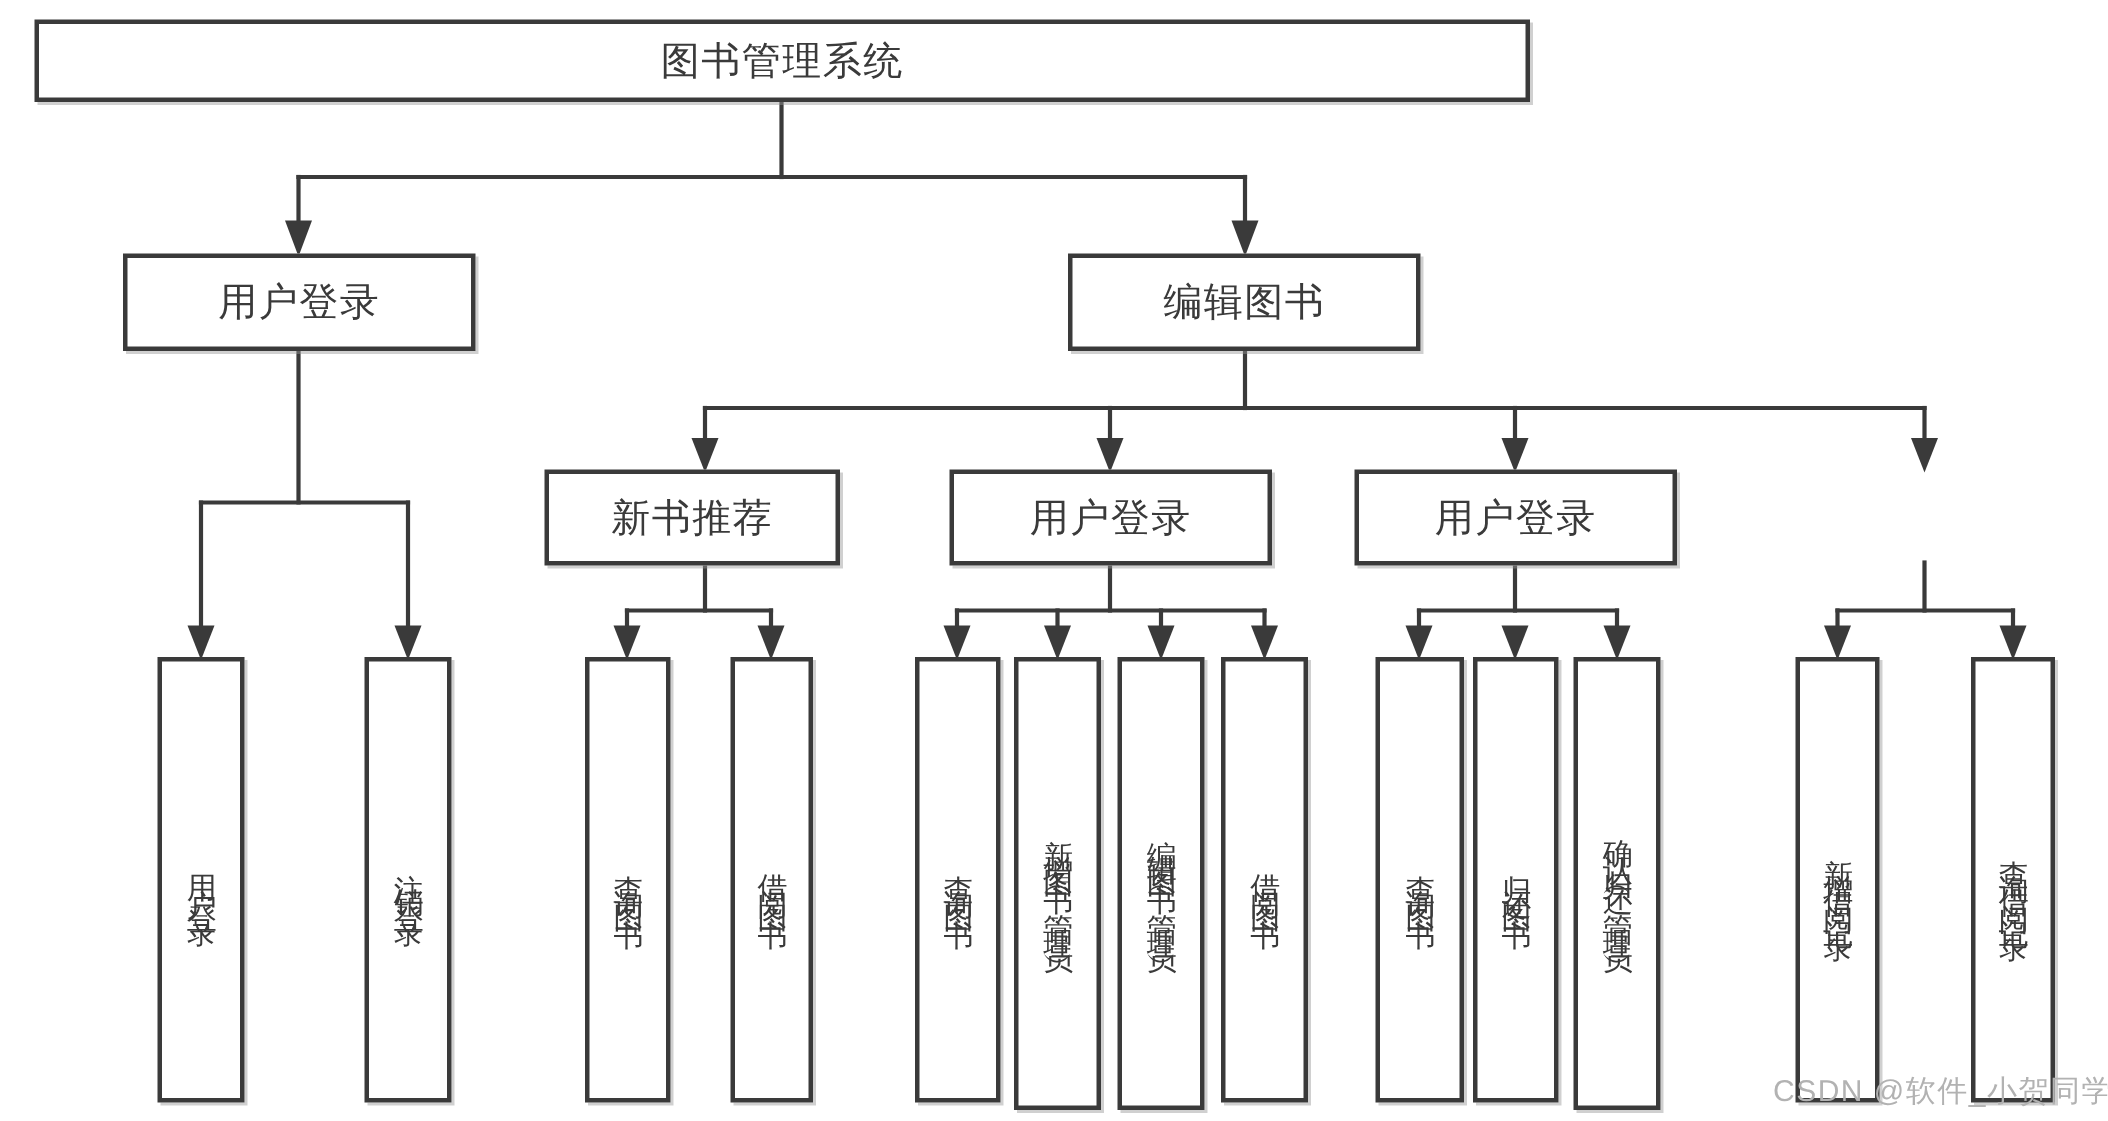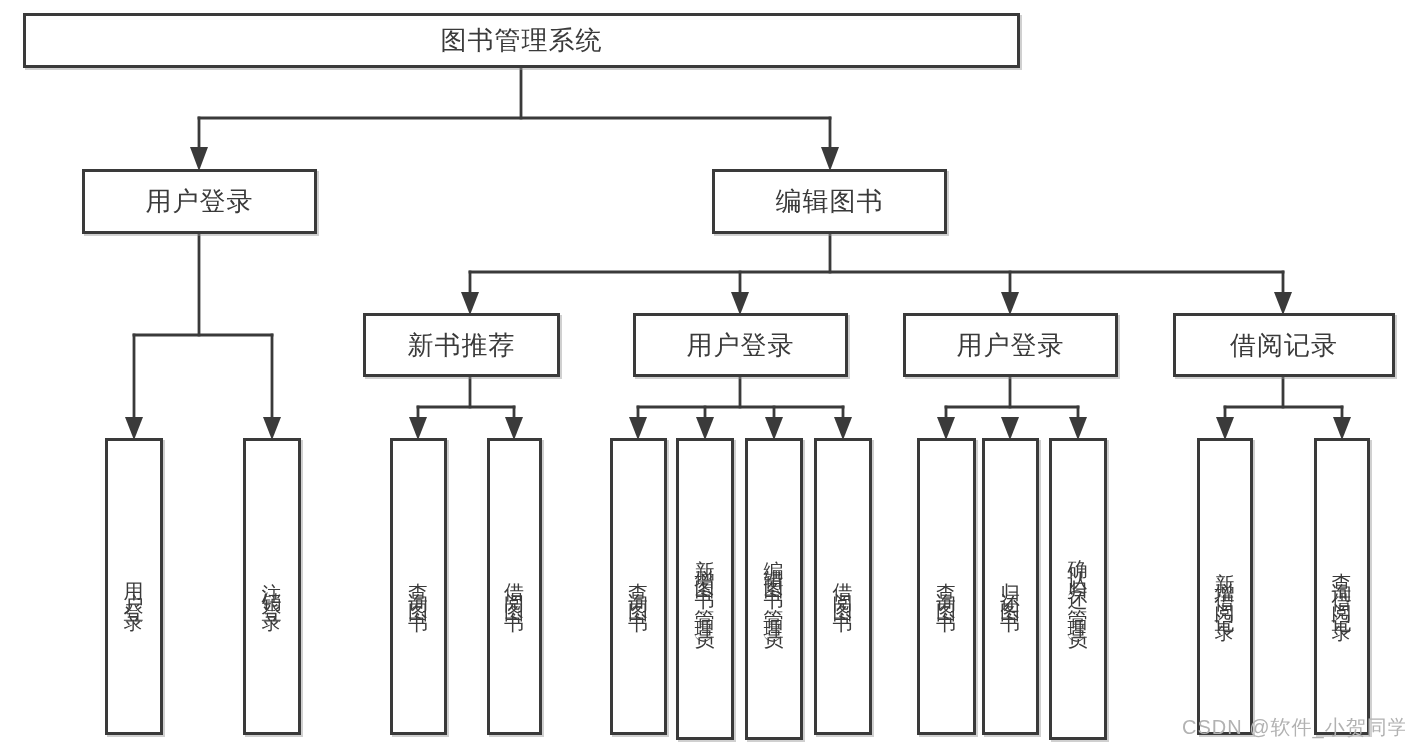--- a/index.html
+++ b/index.html
@@ -152,23 +152,20 @@
 
   <div class="box hbox" id="nd-new-books">
     <span>新书推荐</span>
   </div>
   <div class="box hbox" id="nd-book-borrow">
     <span>用户登录</span>
   </div>
   <div class="box hbox" id="nd-current-borrow">
     <span>用户登录</span>
   </div>
-  <div class="box hbox" id="nd-borrow-records">
-    <span>借阅记录</span>
-  </div>
 
   <div class="box vbox" id="lf-a1">
     <span>用户登录</span>
   </div>
   <div class="box vbox" id="lf-a2">
     <span>注销登录</span>
   </div>
 
   <div class="box vbox" id="lf-b1">
     <span>查询图书</span>

